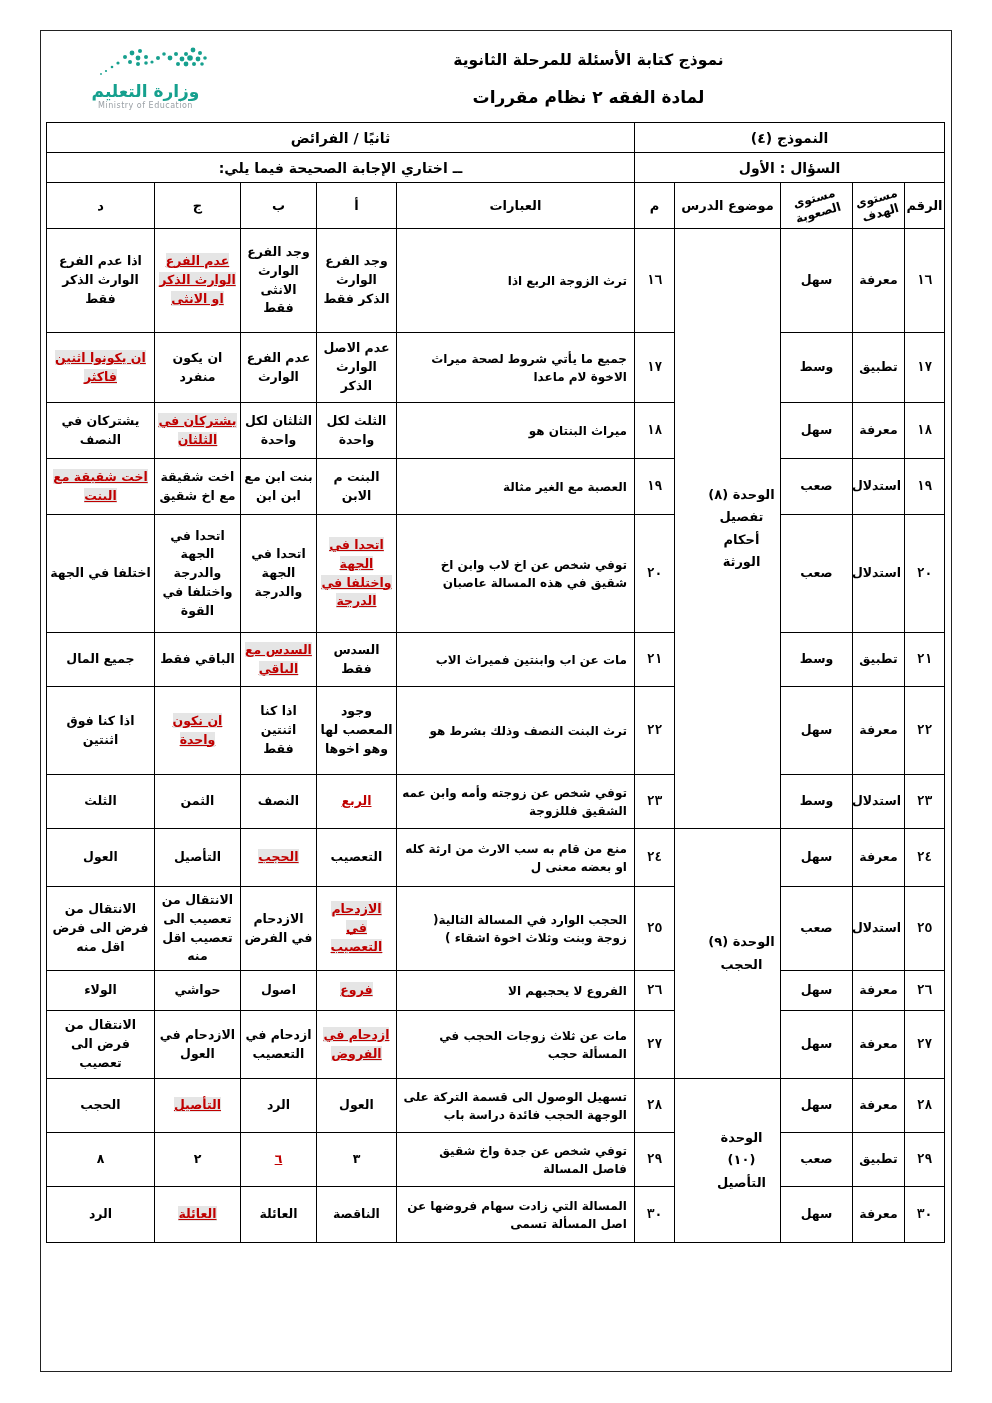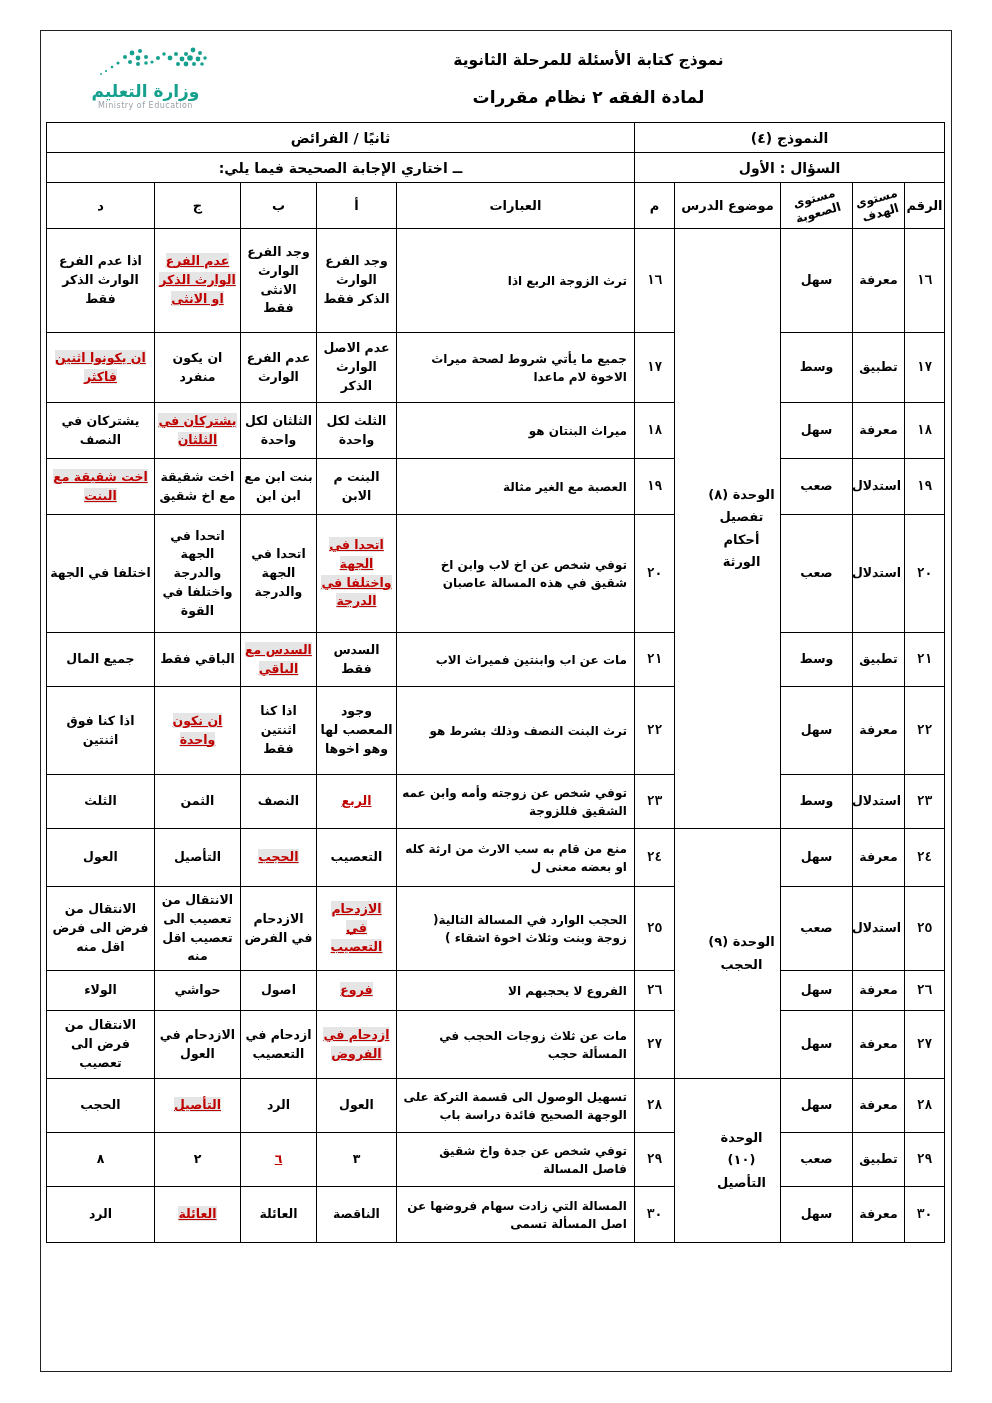--- a/index.html
+++ b/index.html
@@ -261,21 +261,21 @@
   </tr>
           <tr style="height: 54px;">
     <td class="c num">٢٨</td>
     <td class="c">معرفة</td>
     <td class="c">سهل</td>
     <td class="c topic" rowspan="3">
               <div>الوحدة (١٠)</div>
               <div>التأصيل</div>
             </td>
             <td class="c num">٢٨</td>
-    <td class="c stmt">تسهيل الوصول الى قسمة التركة على الوجهة الصحيح فائدة دراسة باب</td>
+    <td class="c stmt">تسهيل الوصول الى قسمة التركة على الوجهة الحجب فائدة دراسة باب</td>
     <td class="c"><span>العول</span></td>
     <td class="c"><span>الرد</span></td>
     <td class="c"><span class="correct shaded">التأصيل</span></td>
     <td class="c"><span>الحجب</span></td>
   </tr>
           <tr style="height: 54px;">
     <td class="c num">٢٩</td>
     <td class="c">تطبيق</td>
     <td class="c">صعب</td>
     <td class="c num">٢٩</td>

